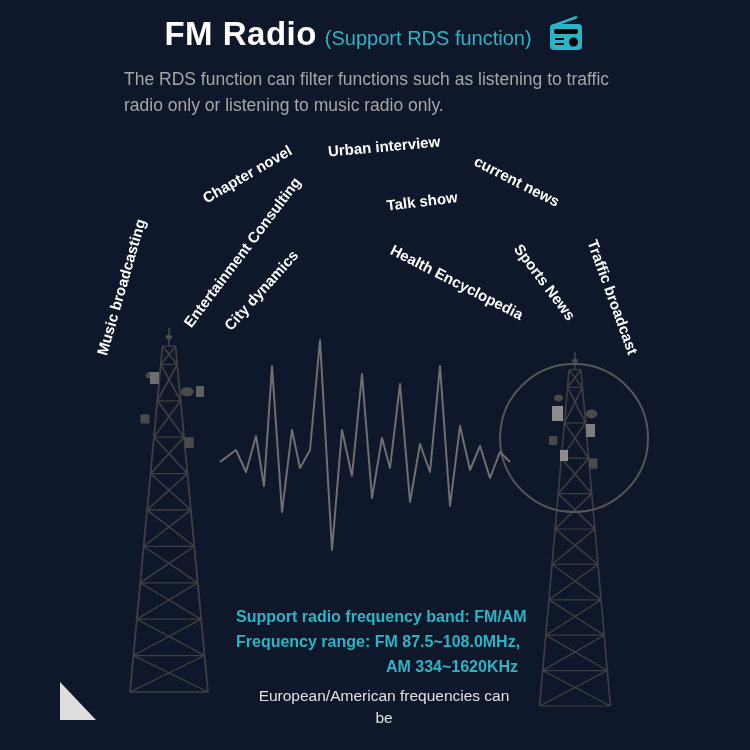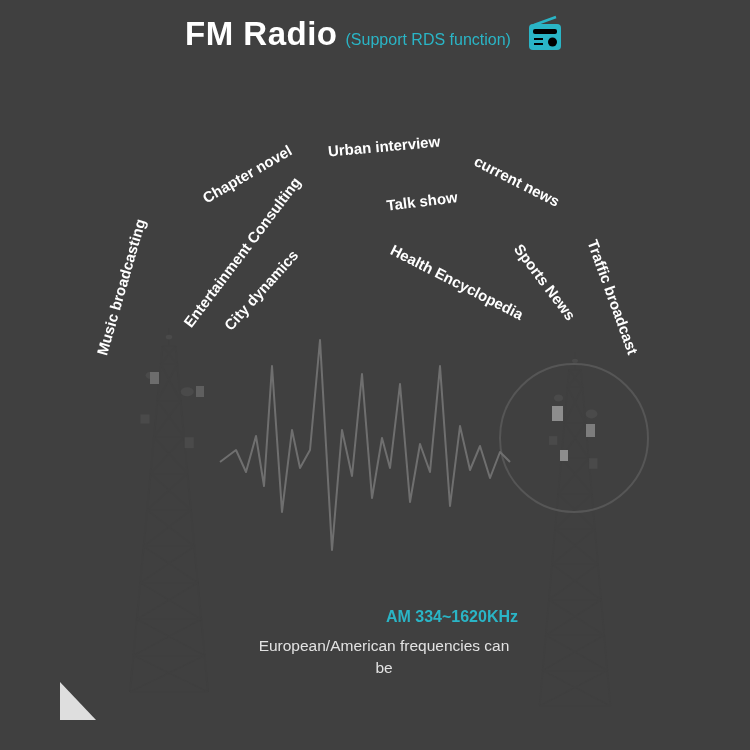--- a/index.html
+++ b/index.html
@@ -1,30 +1,30 @@
 <!DOCTYPE html>
 <html style="--accent: #2ab5c6;"><head>
 <meta charset="utf-8">
 <style>
   :root { --accent:#2ab5c6; }
   * { box-sizing:border-box; }
   body { margin:0; background:#000; }
   .page {
-    position:relative; width:750px; height:750px; background:#404040;
+    position:relative; width:750px; height:750px; background:#0f172a;
     overflow:hidden; font-family:"Liberation Sans", sans-serif;
   }
 
   
   .header-row {
     position:absolute; top:14px; left:0; width:750px;
     display:flex; justify-content:center; align-items:center; gap:14px;
   }
   .title-group { display:flex; align-items:baseline; gap:8px; }
   .title { font-size:33px; font-weight:bold; color:#ffffff; letter-spacing:.5px; }
-  .subtitle { font-size:16px; color:var(--accent); }
+  .subtitle { font-size:20px; color:var(--accent); }
   .radio-icon-svg { width:40px; height:40px; display:block; }
 
   .description {
     position:absolute; left:124px; top:66px; width:540px;
     font-size:17.5px; color:#a6a6a6; line-height:1.5;
   }
 
   
   .arc-label {
     position:absolute; white-space:nowrap; color:#ffffff;
@@ -99,34 +99,40 @@
     <svg class="radio-icon-svg" viewBox="0 0 40 40">
       <line x1="9" y1="11" x2="31" y2="3" stroke="#2ab5c6" stroke-width="2.5"></line>
       <rect x="4" y="10" width="32" height="26" rx="4" fill="#2ab5c6"></rect>
       <rect x="8" y="15" width="24" height="5" rx="2" fill="#000000"></rect>
       <circle cx="27.5" cy="28" r="4.5" fill="#000000"></circle>
       <line x1="9" y1="25" x2="18" y2="25" stroke="#000000" stroke-width="2"></line>
       <line x1="9" y1="30" x2="18" y2="30" stroke="#000000" stroke-width="2"></line>
     </svg>
   </div>
 
+  <div class="description">
+    <div>The RDS function can filter functions such as listening to traffic</div>
+    <div>radio only or listening to music radio only.</div>
+  </div>
 
   <div>
     <span class="arc-label arc-0">Music broadcasting</span>
     <span class="arc-label arc-1">Chapter novel</span>
     <span class="arc-label arc-2">Urban interview</span>
     <span class="arc-label arc-3">current news</span>
     <span class="arc-label arc-4">Traffic broadcast</span>
     <span class="arc-label arc-5">Entertainment Consulting</span>
     <span class="arc-label arc-6">Talk show</span>
     <span class="arc-label arc-7">Sports News</span>
     <span class="arc-label arc-8">City dynamics</span>
     <span class="arc-label arc-9">Health Encyclopedia</span>
   </div>
 
   <div class="specs">
+    <div class="spec-line">Support radio frequency band: FM/AM</div>
+    <div class="spec-line">Frequency range: FM 87.5~108.0MHz,</div>
     <div class="spec-line">AM 334~1620KHz</div>
     <div class="spec-note">
       <div>European/American frequencies can be</div>
     </div>
   </div>
 
 </div>
 
 </body></html>

